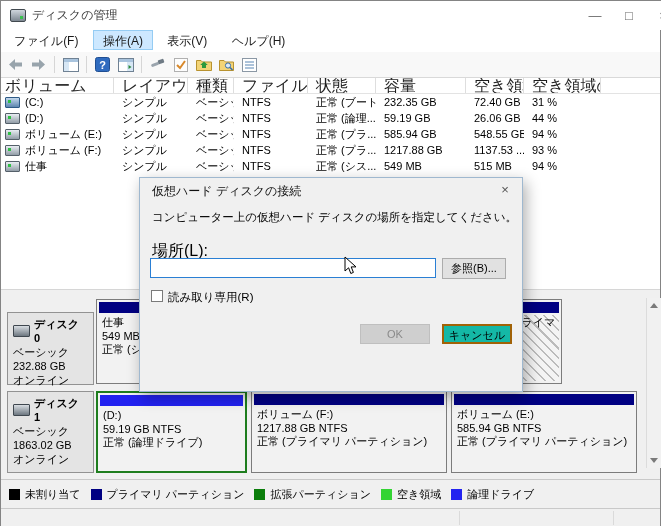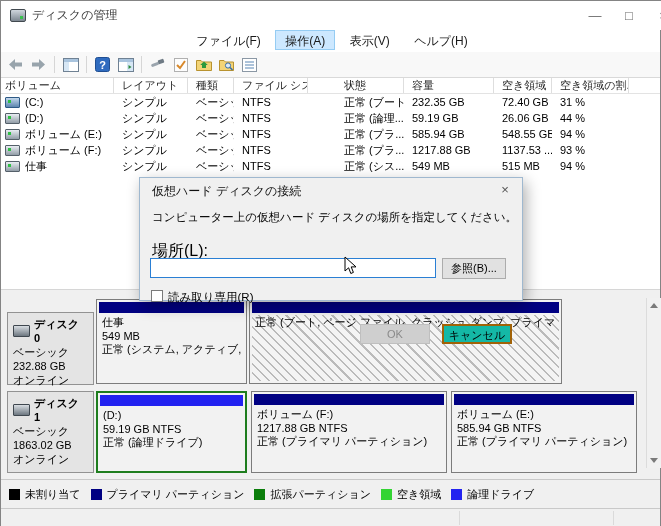--- a/index.html
+++ b/index.html
@@ -8,37 +8,37 @@
 
   
   .titlebar{position:absolute;left:0;top:0;width:100%;height:29px;background:#ffffff;padding-left:20px;}
   .title-icon{position:absolute;left:9px;top:8px;width:16px;height:13px;background:linear-gradient(#cfd6dd,#7d8791);border:1px solid #41494f;border-radius:2px;box-sizing:border-box;}
   .title-icon i{position:absolute;right:2px;bottom:2px;width:3px;height:3px;background:#38c24d;}
   .title-text{position:absolute;left:31px;top:0;height:29px;line-height:29px;font-size:12px;color:#3c3c3c;}
   .wc{position:absolute;top:0;width:34px;height:29px;text-align:center;line-height:29px;font-size:13px;color:#6a6a6a;}
   .wc.min{right:68px;} .wc.max{right:34px;} .wc.close{right:0;}
 
   
-  .menubar{position:absolute;left:0;top:29px;width:100%;height:22px;background:#fff;padding-left:3px;box-sizing:border-box;text-align:center;}
+  .menubar{position:absolute;left:0;top:29px;width:100%;height:22px;background:#fff;padding-left:3px;box-sizing:border-box;}
   .menu-item{display:inline-block;height:20px;line-height:20px;padding:0 9px;font-size:12px;color:#1a1a1a;border:1px solid transparent;box-sizing:border-box;margin-top:0;}
   .menu-item.active{background:#cde8ff;border-color:#95ccf3;}
 
   
   .toolbar{position:absolute;left:0;top:51px;width:100%;height:26px;background:#f8f8f8;border-bottom:1px solid #d9d9d9;box-sizing:border-box;display:flex;align-items:center;padding:0 4px;gap:2px;}
   .tbtn{width:21px;height:21px;display:flex;align-items:center;justify-content:center;}
   .tsep{width:1px;height:17px;background:#d6d6d6;margin:0 3px;}
 
   
   .listpane{position:absolute;left:0;top:77px;width:100%;height:211px;background:#fff;}
   .lrow{display:flex;height:16px;align-items:center;}
   .lheader{height:15px;border-bottom:1px solid #e3e3e3;}
-  .hcell{box-sizing:border-box;height:15px;line-height:15px;font-size:11px;color:#1f1f1f;border-right:1px solid #dedede;padding-left:8px;overflow:hidden;white-space:nowrap;}
+  .hcell{box-sizing:border-box;height:15px;line-height:15px;font-size:16px;color:#1f1f1f;border-right:1px solid #dedede;padding-left:8px;overflow:hidden;white-space:nowrap;}
   .bcell{box-sizing:border-box;height:16px;line-height:16px;font-size:11px;color:#000;padding-left:8px;overflow:hidden;white-space:nowrap;}
   .c0{width:113px;padding-left:4px;display:flex;align-items:center;}
-  .c1{width:74px;} .c2{width:46px;} .c3{width:74px;} .c4{width:68px;margin-left:28px;} .c5{width:90px;} .c6{width:58px;} .c7{width:77px;}
+  .c1{width:74px;} .c2{width:46px;} .c3{width:74px;} .c4{width:68px;} .c5{width:90px;} .c6{width:58px;} .c7{width:77px;}
   .vol-icon{display:inline-block;width:13px;height:9px;background:linear-gradient(#e9eef3,#929da7);border:1px solid #55606a;border-radius:1px;margin-right:5px;position:relative;flex:0 0 auto;}
   .vol-icon i{position:absolute;left:2px;top:2px;width:3px;height:3px;background:#2fbf45;}
   .vol-icon.sys{background:linear-gradient(#c3d8ec,#5d86af);border-color:#2e5a86;}
 
   
   .bottompane{position:absolute;left:0;top:288px;width:100%;height:190px;background:#f0f0f0;border-top:1px solid #d6d6d6;box-sizing:border-box;}
   .disk-info{position:absolute;left:6px;width:87px;background:#e4e4e4;border:1px solid #929292;box-sizing:border-box;padding:4px 5px;font-size:11px;line-height:14px;color:#000;}
   .disk-info .dname{font-weight:bold;display:flex;align-items:center;gap:4px;}
   .disk-ico{display:inline-block;width:15px;height:10px;background:linear-gradient(#d8dde2,#6d7780);border:1px solid #3f474f;border-radius:1px;flex:0 0 auto;}
   .part{position:absolute;box-sizing:border-box;background:#f2f2f2;border:1px solid #7c7c7c;display:flex;flex-direction:column;}
@@ -58,21 +58,21 @@
   
   .legend{position:absolute;left:0;top:478px;width:100%;height:29px;background:#f0f0f0;border-top:1px solid #c9c9c9;box-sizing:border-box;display:flex;align-items:center;padding-left:8px;gap:10px;}
   .litem{display:flex;align-items:center;gap:5px;font-size:11px;color:#000;}
   .lsq{width:11px;height:11px;flex:0 0 auto;}
 
   
   .statusbar{position:absolute;left:0;top:507px;width:100%;height:19px;background:#f0f0f0;border-top:1px solid #c9c9c9;box-sizing:border-box;}
   .sdiv{position:absolute;top:2px;bottom:2px;width:1px;background:#dadada;}
 
   
-  .dialog{position:absolute;left:138px;top:176px;width:384px;height:124px;background:#f0f0f0;border:1px solid #9fb8cf;box-sizing:border-box;box-shadow:3px 5px 14px rgba(0,0,0,.32);z-index:10;}
+  .dialog{position:absolute;left:138px;top:176px;width:384px;height:215px;background:#f0f0f0;border:1px solid #9fb8cf;box-sizing:border-box;box-shadow:3px 5px 14px rgba(0,0,0,.32);z-index:10;}
   .dlg-title{position:absolute;left:12px;top:5px;font-size:12px;color:#111;}
   .dlg-close{position:absolute;right:1px;top:1px;width:32px;height:22px;text-align:center;line-height:22px;font-size:13px;color:#555;}
   .dlg-msg{position:absolute;left:12px;top:32px;font-size:11.5px;color:#000;}
   .dlg-loc{position:absolute;left:12px;top:63px;font-size:16px;color:#000;}
   .dlg-input{position:absolute;left:10px;top:80px;width:286px;height:20px;background:#fff;border:1px solid #2a7fd4;box-sizing:border-box;font-size:11px;padding:0 4px;outline:none;}
   .btn{position:absolute;box-sizing:border-box;font-size:11px;text-align:center;}
   .dlg-browse{left:302px;top:80px;width:64px;height:21px;line-height:19px;background:#e1e1e1;border:1px solid #acacac;color:#000;}
   .dlg-check{position:absolute;left:11px;top:112px;display:flex;gap:5px;font-size:11.5px;color:#000;}
   .cbox{width:12px;height:12px;background:#fff;border:1px solid #7a7a7a;box-sizing:border-box;flex:0 0 auto;}
   .dlg-ok{left:220px;top:146px;width:70px;height:20px;line-height:18px;background:#cfcfcf;border:1px solid #bfbfbf;color:#8a8a8a;}

